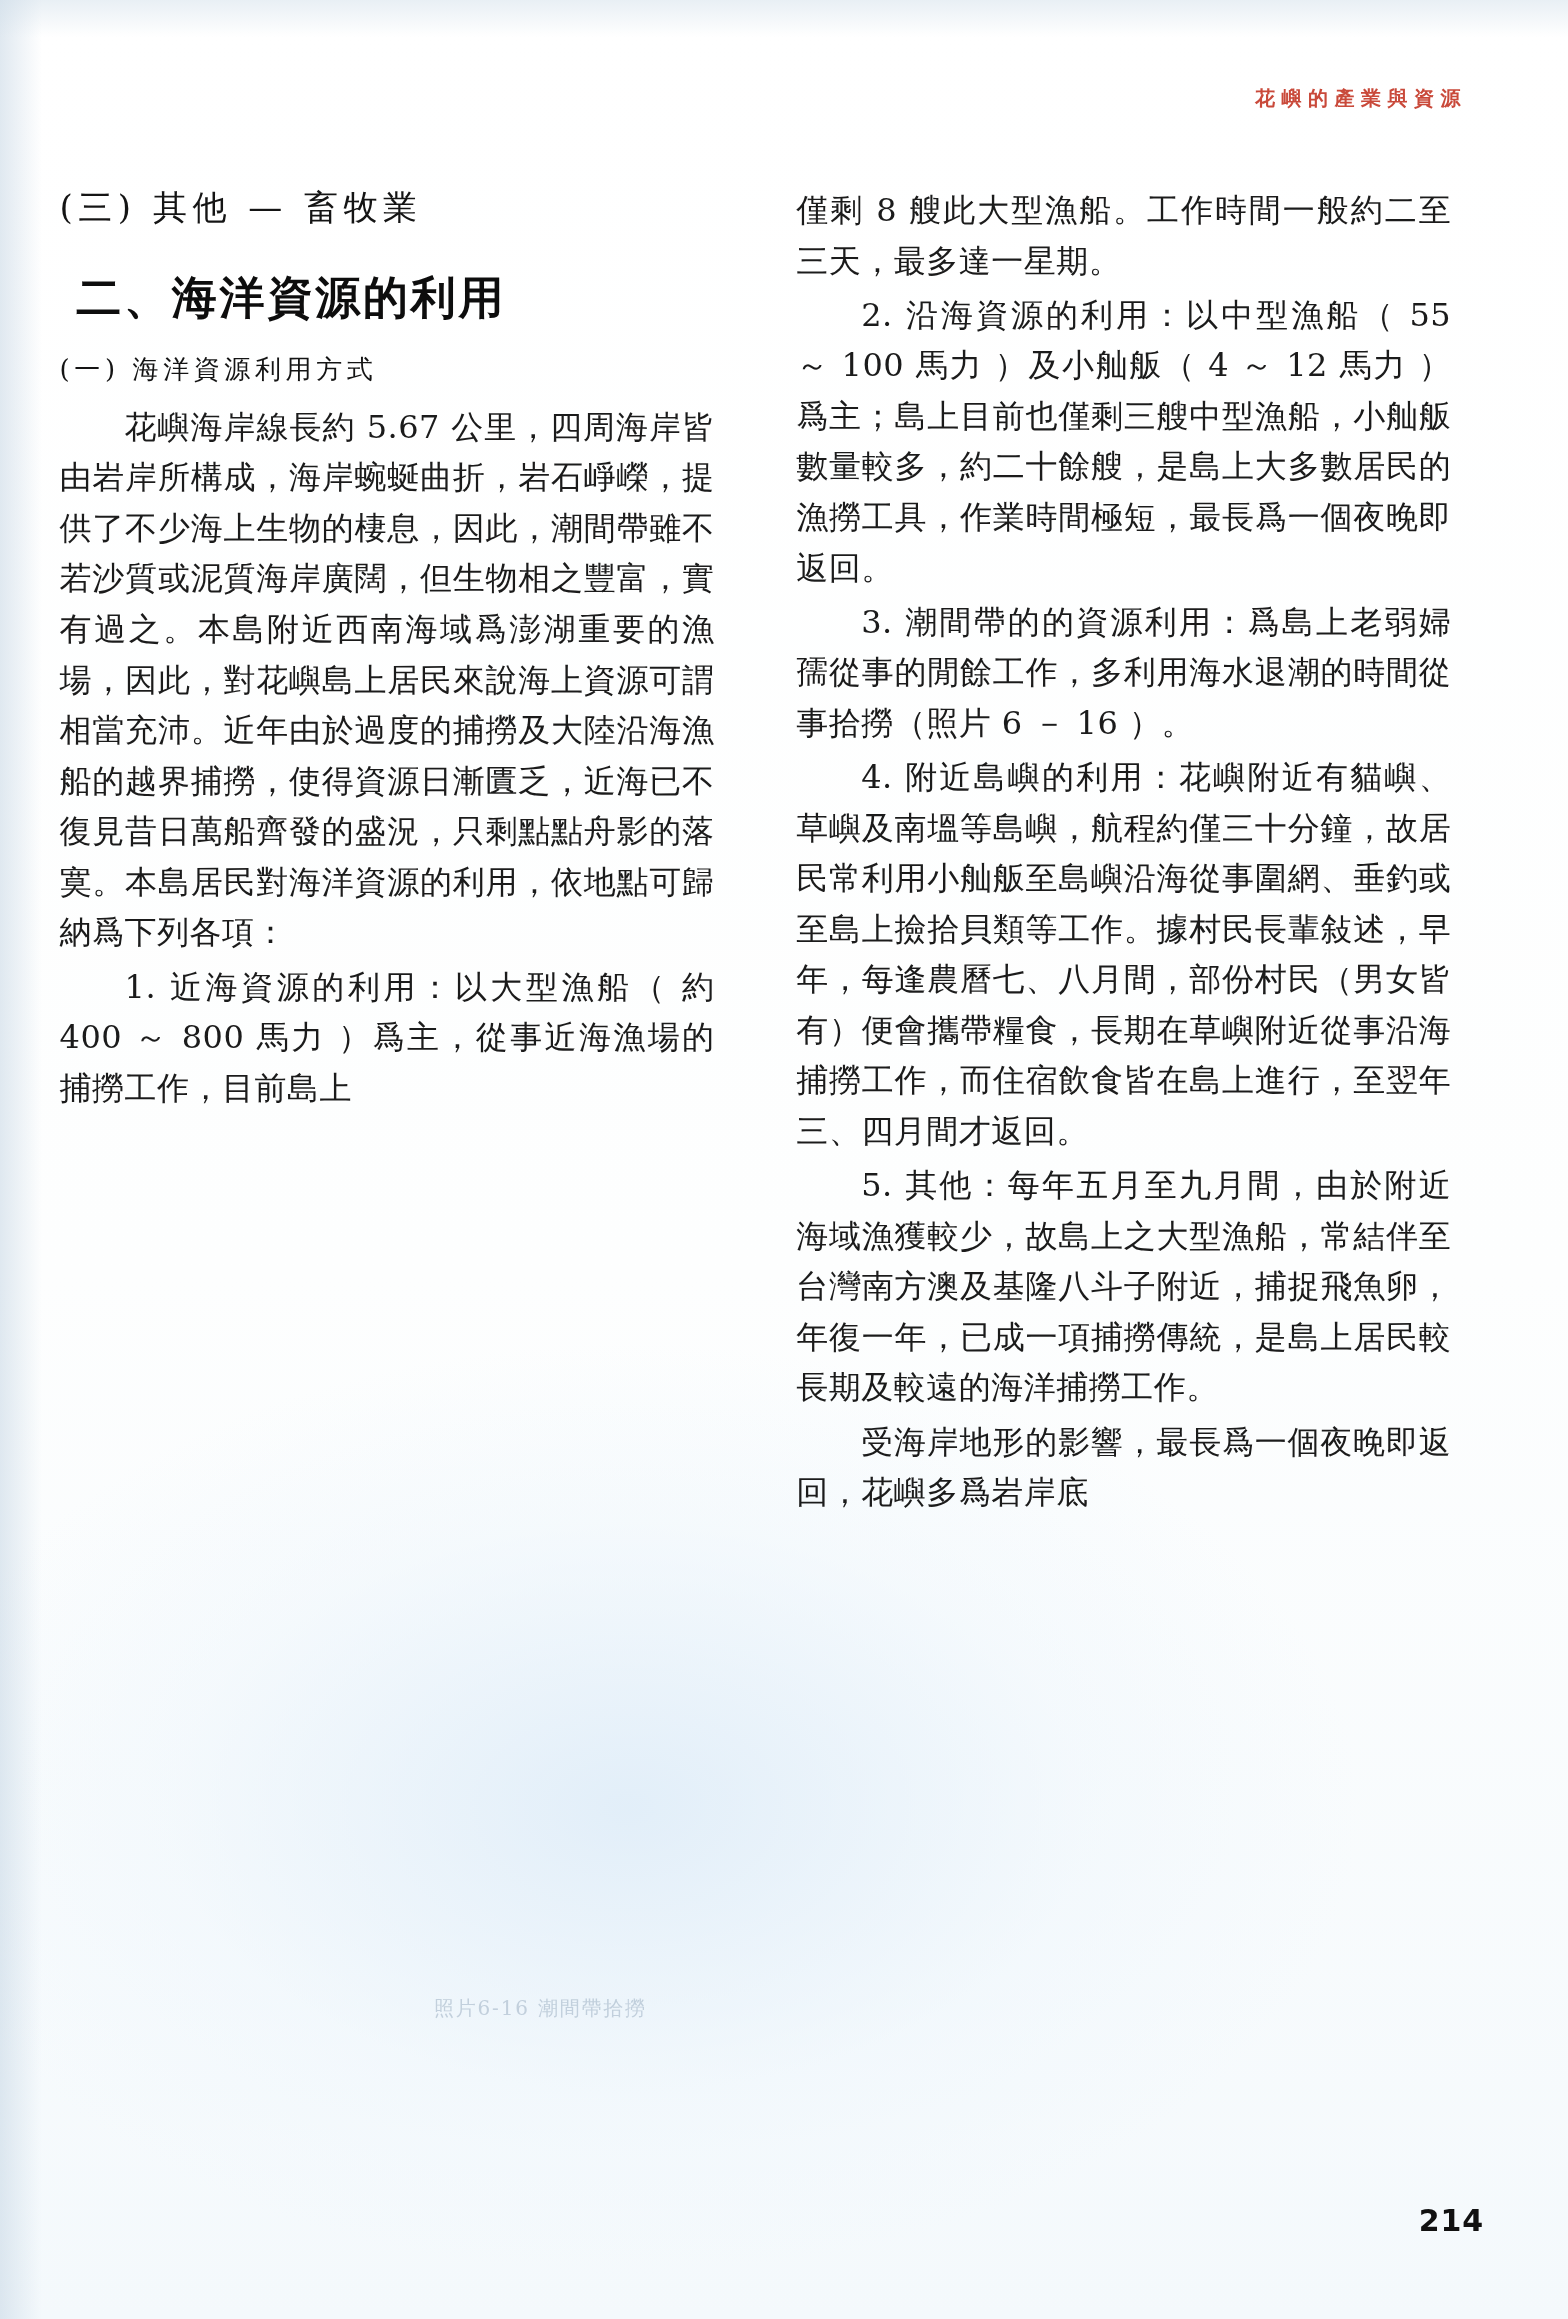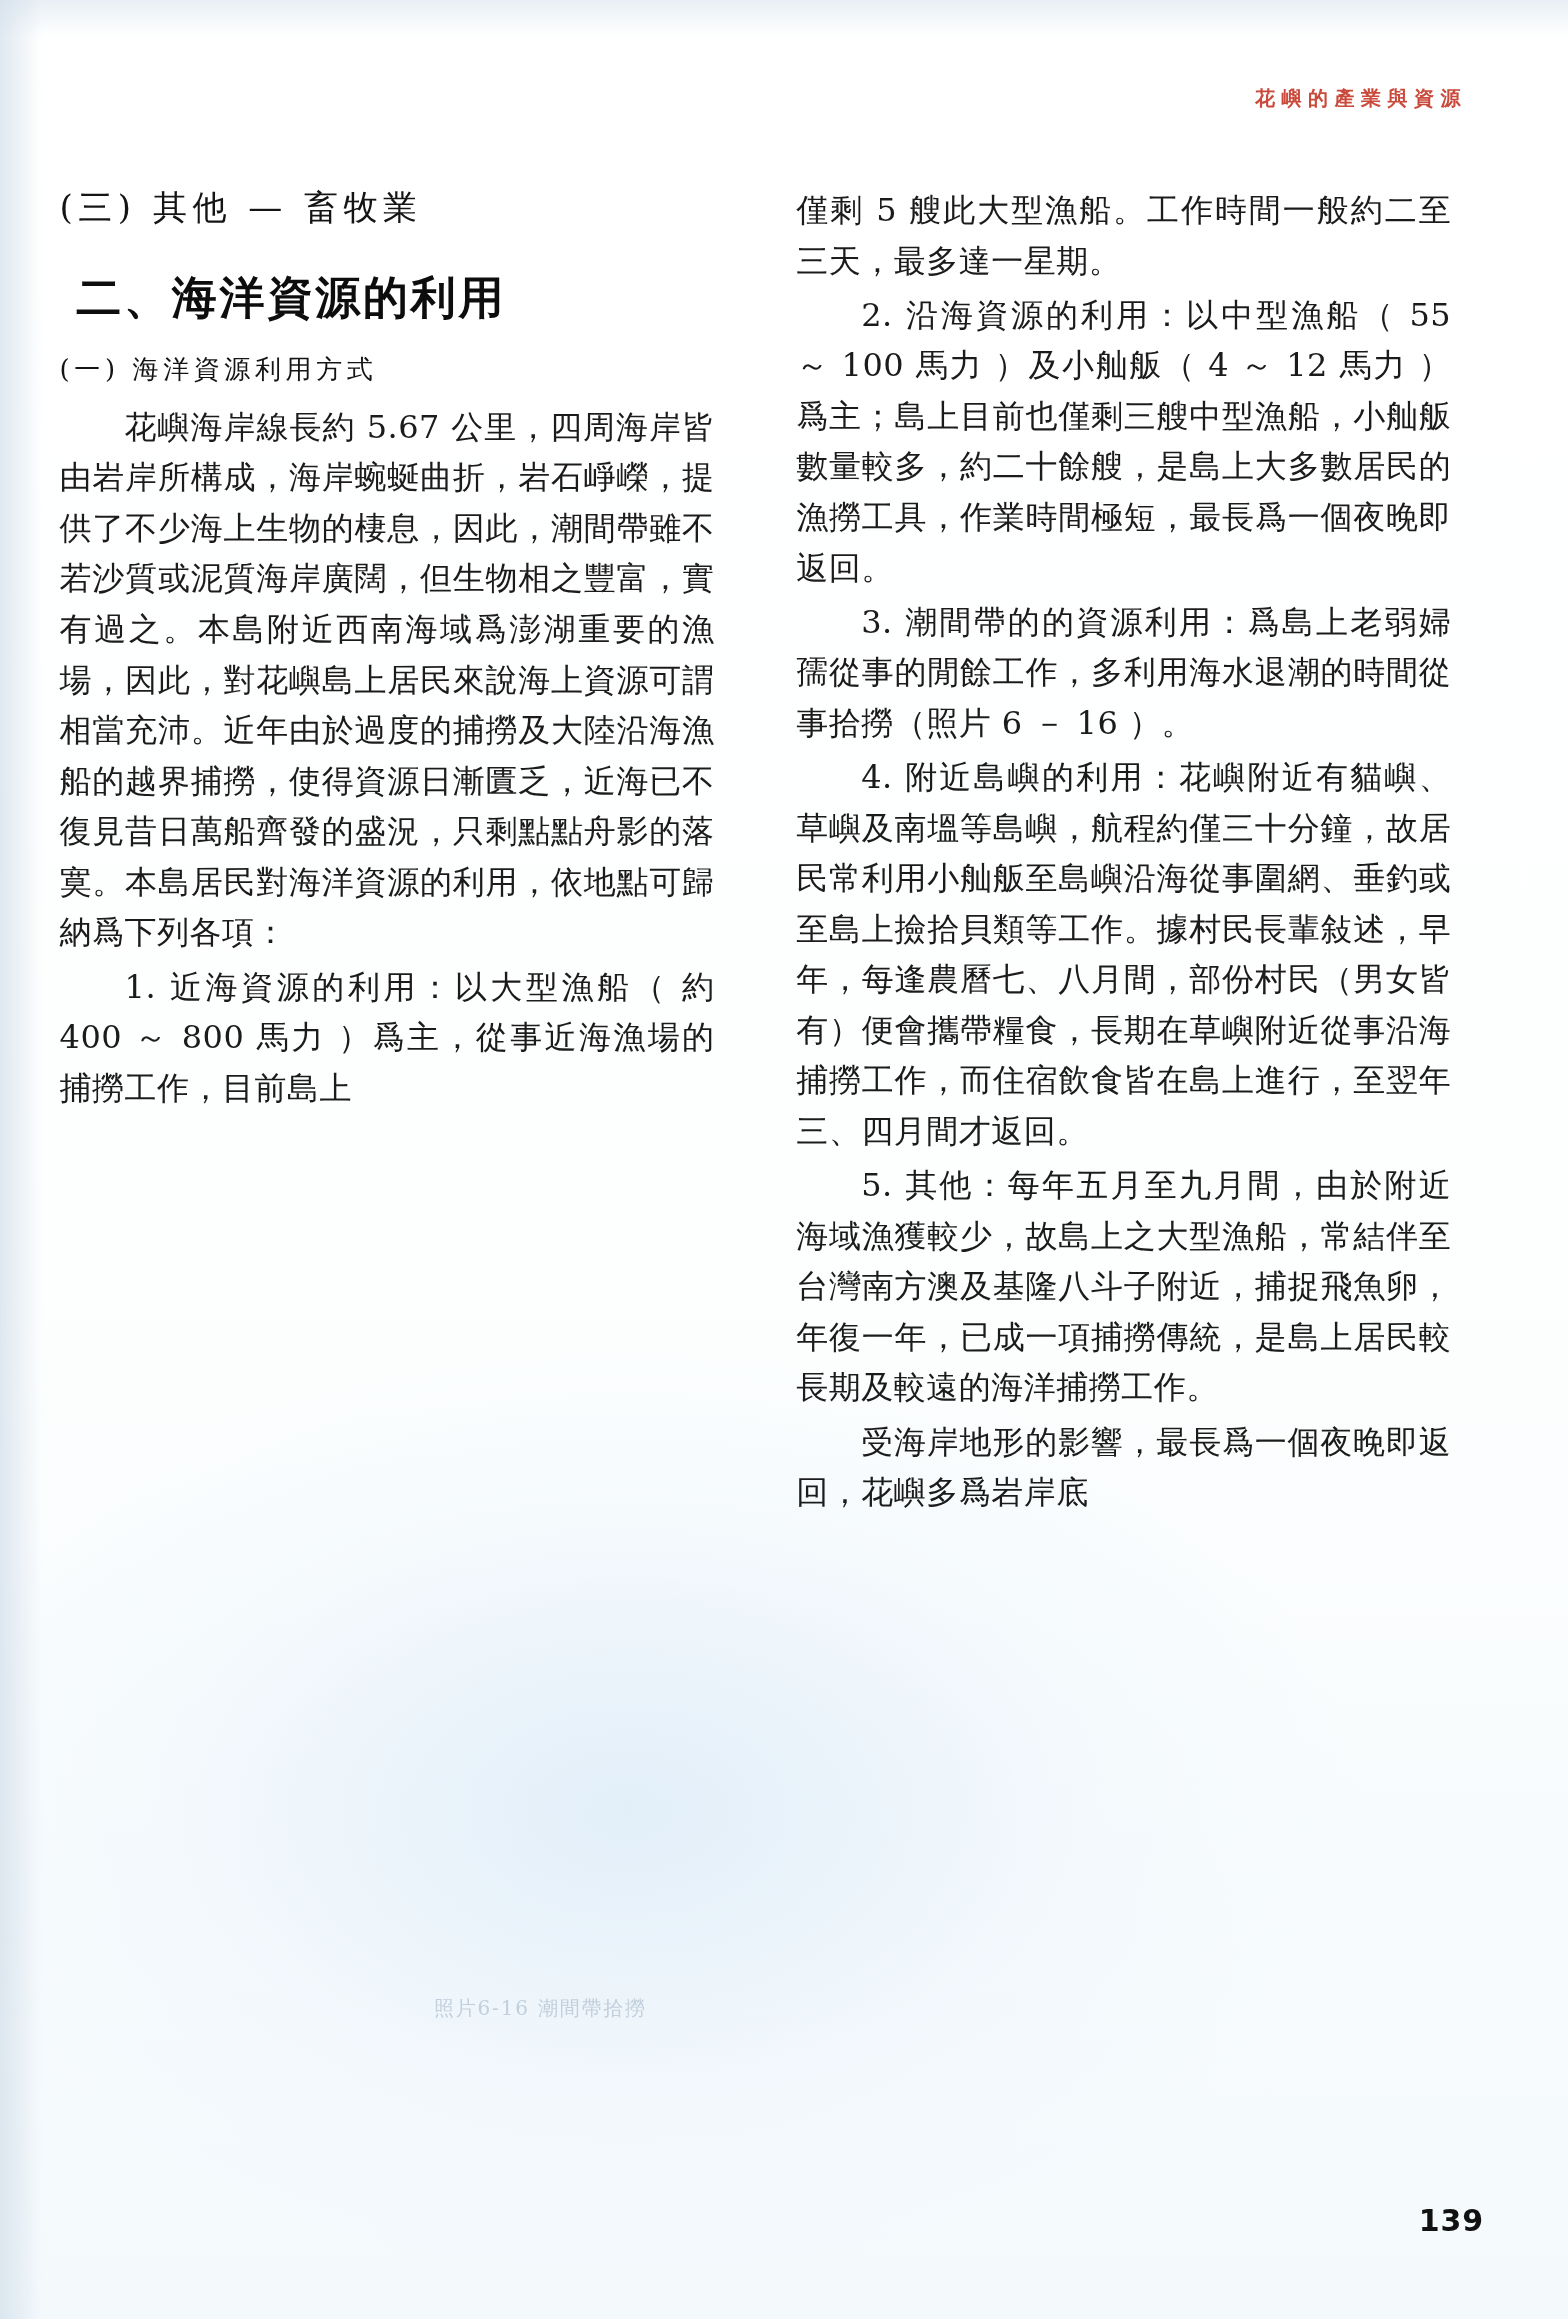--- a/index.html
+++ b/index.html
@@ -131,26 +131,26 @@
       <h3 class="sub-heading">(三) 其他 — 畜牧業</h3>
 
       <h2 class="section-heading">二、海洋資源的利用</h2>
       <h3 class="subsection-heading">(一) 海洋資源利用方式</h3>
 
       <p class="body">花嶼海岸線長約 5.67 公里，四周海岸皆由岩岸所構成，海岸蜿蜒曲折，岩石崢嶸，提供了不少海上生物的棲息，因此，潮間帶雖不若沙質或泥質海岸廣闊，但生物相之豐富，實有過之。本島附近西南海域爲澎湖重要的漁場，因此，對花嶼島上居民來說海上資源可謂相當充沛。近年由於過度的捕撈及大陸沿海漁船的越界捕撈，使得資源日漸匱乏，近海已不復見昔日萬船齊發的盛況，只剩點點舟影的落寞。本島居民對海洋資源的利用，依地點可歸納爲下列各項：</p>
       <p class="body">1. 近海資源的利用：以大型漁船（ 約 400 ～ 800 馬力 ）爲主，從事近海漁場的捕撈工作，目前島上</p>
     </div>
 
     <div class="col col-right">
-      <p class="body noindent">僅剩 5 艘此大型漁船。工作時間一般約二至三天，最多達一星期。</p>
+      <p class="body noindent">僅剩 8 艘此大型漁船。工作時間一般約二至三天，最多達一星期。</p>
       <p class="body">2. 沿海資源的利用：以中型漁船（ 55 ～ 100 馬力 ）及小舢舨（ 4 ～ 12 馬力 ）爲主；島上目前也僅剩三艘中型漁船，小舢舨數量較多，約二十餘艘，是島上大多數居民的漁撈工具，作業時間極短，最長爲一個夜晚即返回。</p>
       <p class="body">3. 潮間帶的的資源利用：爲島上老弱婦孺從事的閒餘工作，多利用海水退潮的時間從事拾撈（照片 6 － 16 ）。</p>
       <p class="body">4. 附近島嶼的利用：花嶼附近有貓嶼、草嶼及南塭等島嶼，航程約僅三十分鐘，故居民常利用小舢舨至島嶼沿海從事圍網、垂釣或至島上撿拾貝類等工作。據村民長輩敍述，早年，每逢農曆七、八月間，部份村民（男女皆有）便會攜帶糧食，長期在草嶼附近從事沿海捕撈工作，而住宿飲食皆在島上進行，至翌年三、四月間才返回。</p>
       <p class="body">5. 其他：每年五月至九月間，由於附近海域漁獲較少，故島上之大型漁船，常結伴至台灣南方澳及基隆八斗子附近，捕捉飛魚卵，年復一年，已成一項捕撈傳統，是島上居民較長期及較遠的海洋捕撈工作。</p>
       <p class="body">受海岸地形的影響，最長爲一個夜晚即返回，花嶼多爲岩岸底</p>
     </div>
 
   </div>
 
   <div class="ghost-caption">照片6-16 潮間帶拾撈</div>
-  <div class="page-number">139</div>
+  <div class="page-number">214</div>
 </div>
 
 
 </body></html>

